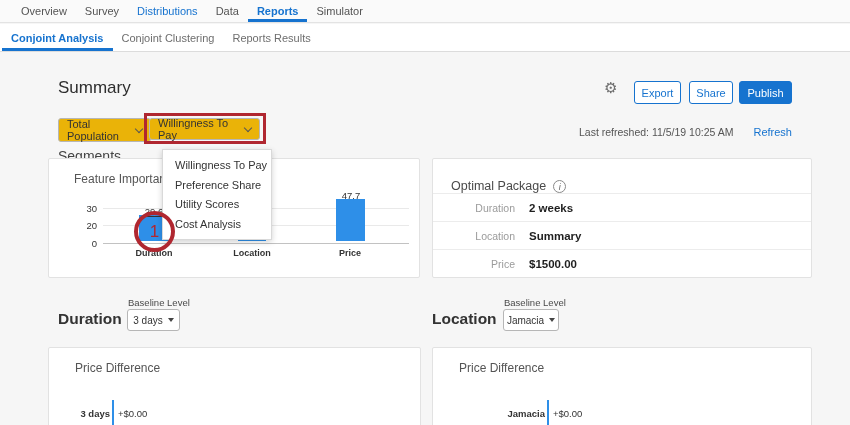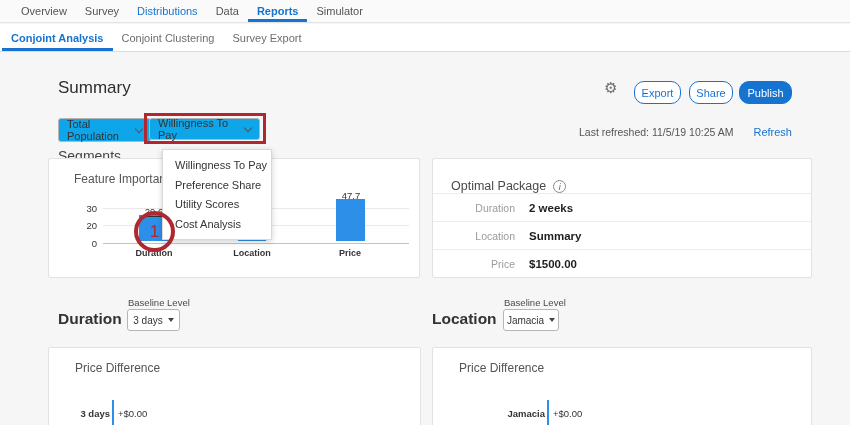--- a/index.html
+++ b/index.html
@@ -18,35 +18,35 @@
   
   .subnav { position:absolute; top:24px; left:0; width:850px; height:28px; background:#ffffff;
             border-bottom:1px solid #dcdcdc; display:flex; align-items:stretch; padding-left:2px; }
   .subnav-item { display:flex; align-items:center; padding:0 9px; font-size:11px; color:#6e6e6e;
                  border-bottom:3px solid transparent; padding-top:3px; cursor:pointer; }
   .subnav-item.active { color:#1673cf; font-weight:bold; border-bottom-color:#1673cf; }
 
   
   .page-title { position:absolute; left:58px; top:78px; font-size:17px; font-weight:500; color:#2e2e2e; }
   .gear { position:absolute; left:604px; top:80px; font-size:15px; color:#6e6e6e; cursor:pointer; line-height:1; }
-  .btn { position:absolute; top:81px; height:23px; border-radius:10px; font-size:11px;
+  .btn { position:absolute; top:81px; height:23px; border-radius:3px; font-size:11px;
          display:flex; align-items:center; justify-content:center; cursor:pointer; }
   .btn.outline { background:#fff; border:1px solid #1673cf; color:#1673cf; }
   .btn.solid { background:#1673cf; border:1px solid #1673cf; color:#fff; }
   #btn-export { left:634px; width:47px; }
   #btn-share  { left:689px; width:44px; }
   #btn-publish{ left:739px; width:53px; }
 
   .refresh-row { position:absolute; top:126px; right:58px; display:flex; gap:20px; align-items:center; }
   .refresh-text { font-size:10.5px; color:#555; }
   .refresh-link { font-size:11px; color:#1673cf; cursor:pointer; }
 
   
   .field-label { position:absolute; font-size:14px; color:#444;margin-top:44px; }
-  .select { position:absolute; background:#0ea5e9; border:1px solid #b6b6b6; border-radius:3px;
+  .select { position:absolute; background:#eab308; border:1px solid #b6b6b6; border-radius:3px;
             display:flex; align-items:center; justify-content:space-between; padding:0 8px;
             font-size:11px; color:#333; cursor:pointer; }
   .chev { width:6px; height:6px; border-right:1.5px solid #555; border-bottom:1.5px solid #555;
           transform:rotate(45deg); margin-top:-3px; flex:none; margin-left:6px; }
   #segments-select { left:58px; top:118px; width:93px; height:24px; }
   #calc-select { left:149px; top:118px; width:111px; height:22px; z-index:4; }
   .red-box { position:absolute; left:144px; top:113px; width:122px; height:31px;
              border:3px solid #b02730; z-index:5; pointer-events:none; }
 
   
@@ -112,21 +112,21 @@
     <div class="topnav-item">Survey</div>
     <div class="topnav-item link">Distributions</div>
     <div class="topnav-item">Data</div>
     <div class="topnav-item active">Reports</div>
     <div class="topnav-item">Simulator</div>
   </div>
 
   <div class="subnav">
     <div class="subnav-item active">Conjoint Analysis</div>
     <div class="subnav-item">Conjoint Clustering</div>
-    <div class="subnav-item">Survey Export</div>
+    <div class="subnav-item">Reports Results</div>
   </div>
 
   <div class="page-title">Summary</div>
   <div class="gear">⚙</div>
   <div class="btn outline" id="btn-export">Export</div>
   <div class="btn outline" id="btn-share">Share</div>
   <div class="btn solid" id="btn-publish">Publish</div>
 
   <div class="refresh-row">
     <span class="refresh-text">Last refreshed: 11/5/19 10:25 AM</span>

